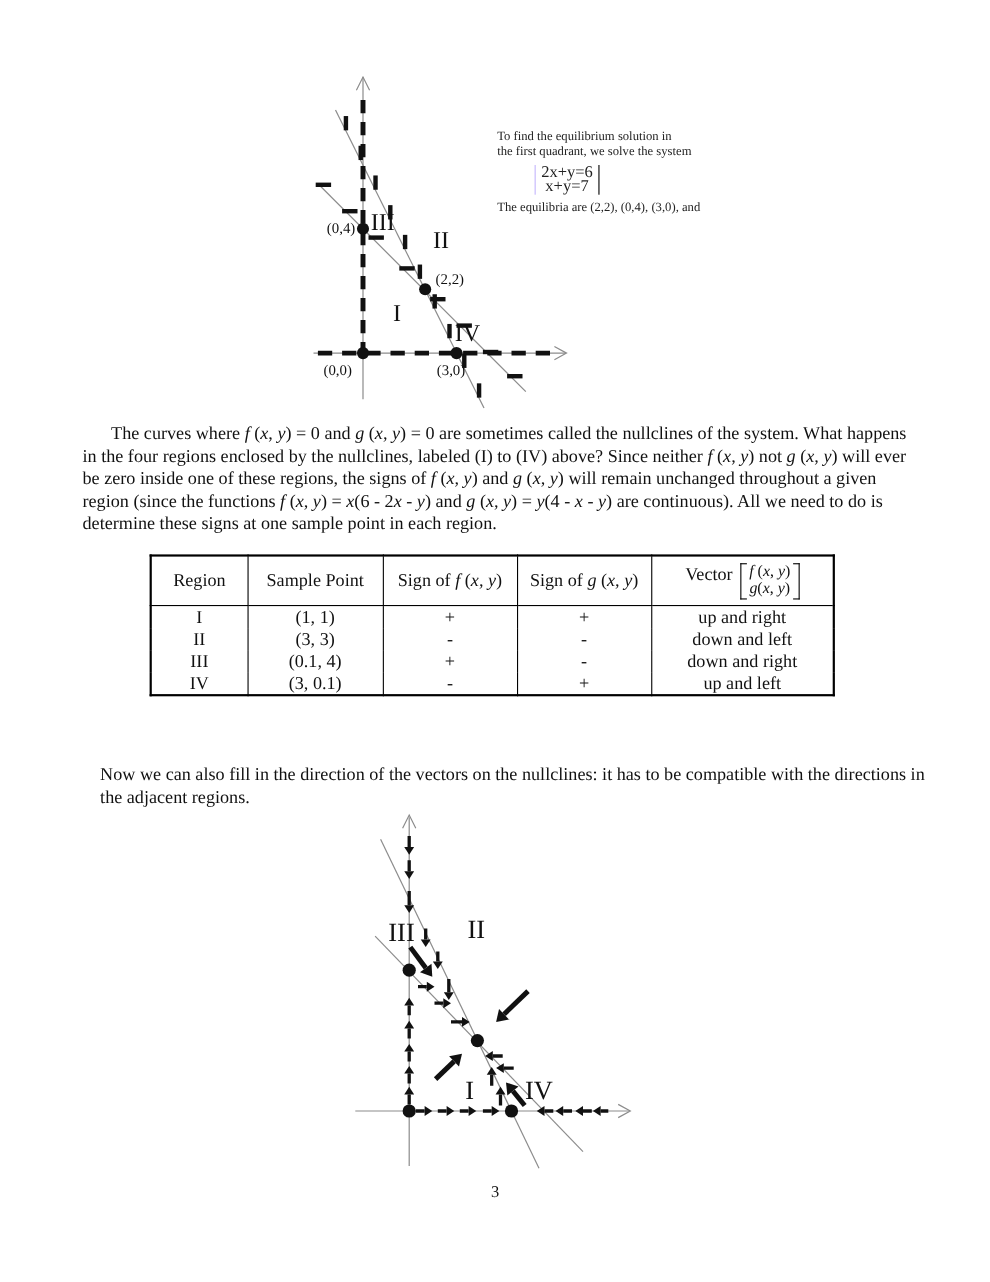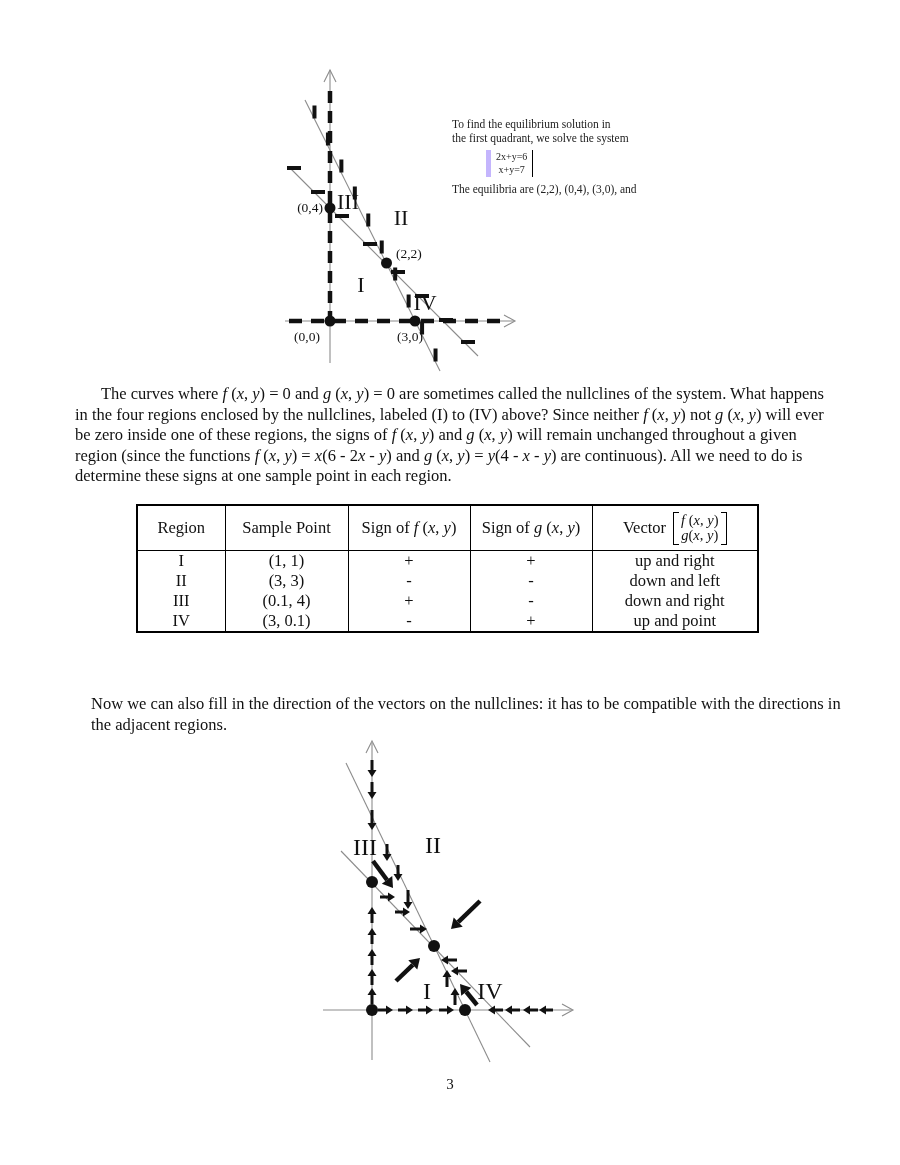--- a/index.html
+++ b/index.html
@@ -3,30 +3,30 @@
 <meta charset="utf-8">
 <style>
   html,body{margin:0;padding:0;background:#e8e8e8}
   .page{position:relative;width:900px;height:1165px;background:#ffffff;
         font-family:"Liberation Serif",serif;color:#111;overflow:hidden}
   i{font-style:italic}
   .para{position:absolute;left:75px;width:764px;font-size:16.5px;line-height:20.6px}
   .indent{text-indent:26px}
   
   .note{position:absolute;left:452px;top:117px;width:215px;font-size:11.5px;line-height:14px;color:#222}
-  .eqblock{display:inline-block;margin:5px 0 2px 34px;border-left:5px solid #c4b5fd;border-right:1px solid #000;
-           padding:1px 5px;text-align:center;line-height:12.5px;font-size:10px}
+  .eqblock{display:inline-block;margin:5px 0 2px 34px;border-left:1px solid #c4b5fd;border-right:1px solid #000;
+           padding:1px 5px;text-align:center;line-height:12.5px;font-size:15px}
   .note .last{margin-top:3px}
   
   table.sign{position:absolute;left:136px;top:504px;border-collapse:collapse;font-size:16.5px;text-align:center;
              border:2px solid #000}
   table.sign th{border:1.8px solid #000;font-weight:normal;height:44px;padding:0 4px}
   table.sign td{border-left:1.8px solid #000;border-right:1.8px solid #000;border-top:none;border-bottom:none;
                 padding:0;height:20px;line-height:20px}
-  .vechead{display:flex;align-items:center;justify-content:center;gap:7px}
+  .vechead{display:flex;align-items:flex-start;justify-content:center;gap:7px}
   .mx{display:inline-flex;align-items:stretch}
   .brkL{width:5px;border:1.6px solid #000;border-right:none}
   .brkR{width:5px;border:1.6px solid #000;border-left:none}
   .mxc{display:flex;flex-direction:column;justify-content:center;font-size:14.5px;line-height:15.5px;padding:1px 2px}
   
   svg text{fill:#111;font-family:"Liberation Serif",serif}
   .pt{font-size:13.5px}
   .rg{font-size:22px}
   .rg2{font-size:24px}
   .pgnum{position:absolute;top:1076px;left:0;width:100%;text-align:center;font-size:15px}
@@ -140,21 +140,21 @@
         <td>(0.1, 4)</td>
         <td>+</td>
         <td>-</td>
         <td>down and right</td>
       </tr>
       <tr>
         <td>IV</td>
         <td>(3, 0.1)</td>
         <td>-</td>
         <td>+</td>
-        <td>up and point</td>
+        <td>up and left</td>
       </tr>
     </tbody>
   </table>
 
   <p class="para" style="top:678px;margin:16px">Now we can also fill in the direction of the vectors on the nullclines: it has to be compatible with the directions in the adjacent regions.</p>
 
   <svg id="fig2" width="285" height="332" style="position:absolute;left:300px;top:735px">
     <g id="fig2-gfx">
         <line x1="72" y1="8" x2="72" y2="325" stroke="#8c8c8c" stroke-width="1.1"></line>
         <polyline points="66,18 72,6 78,18" fill="none" stroke="#8c8c8c" stroke-width="1.1"></polyline>

